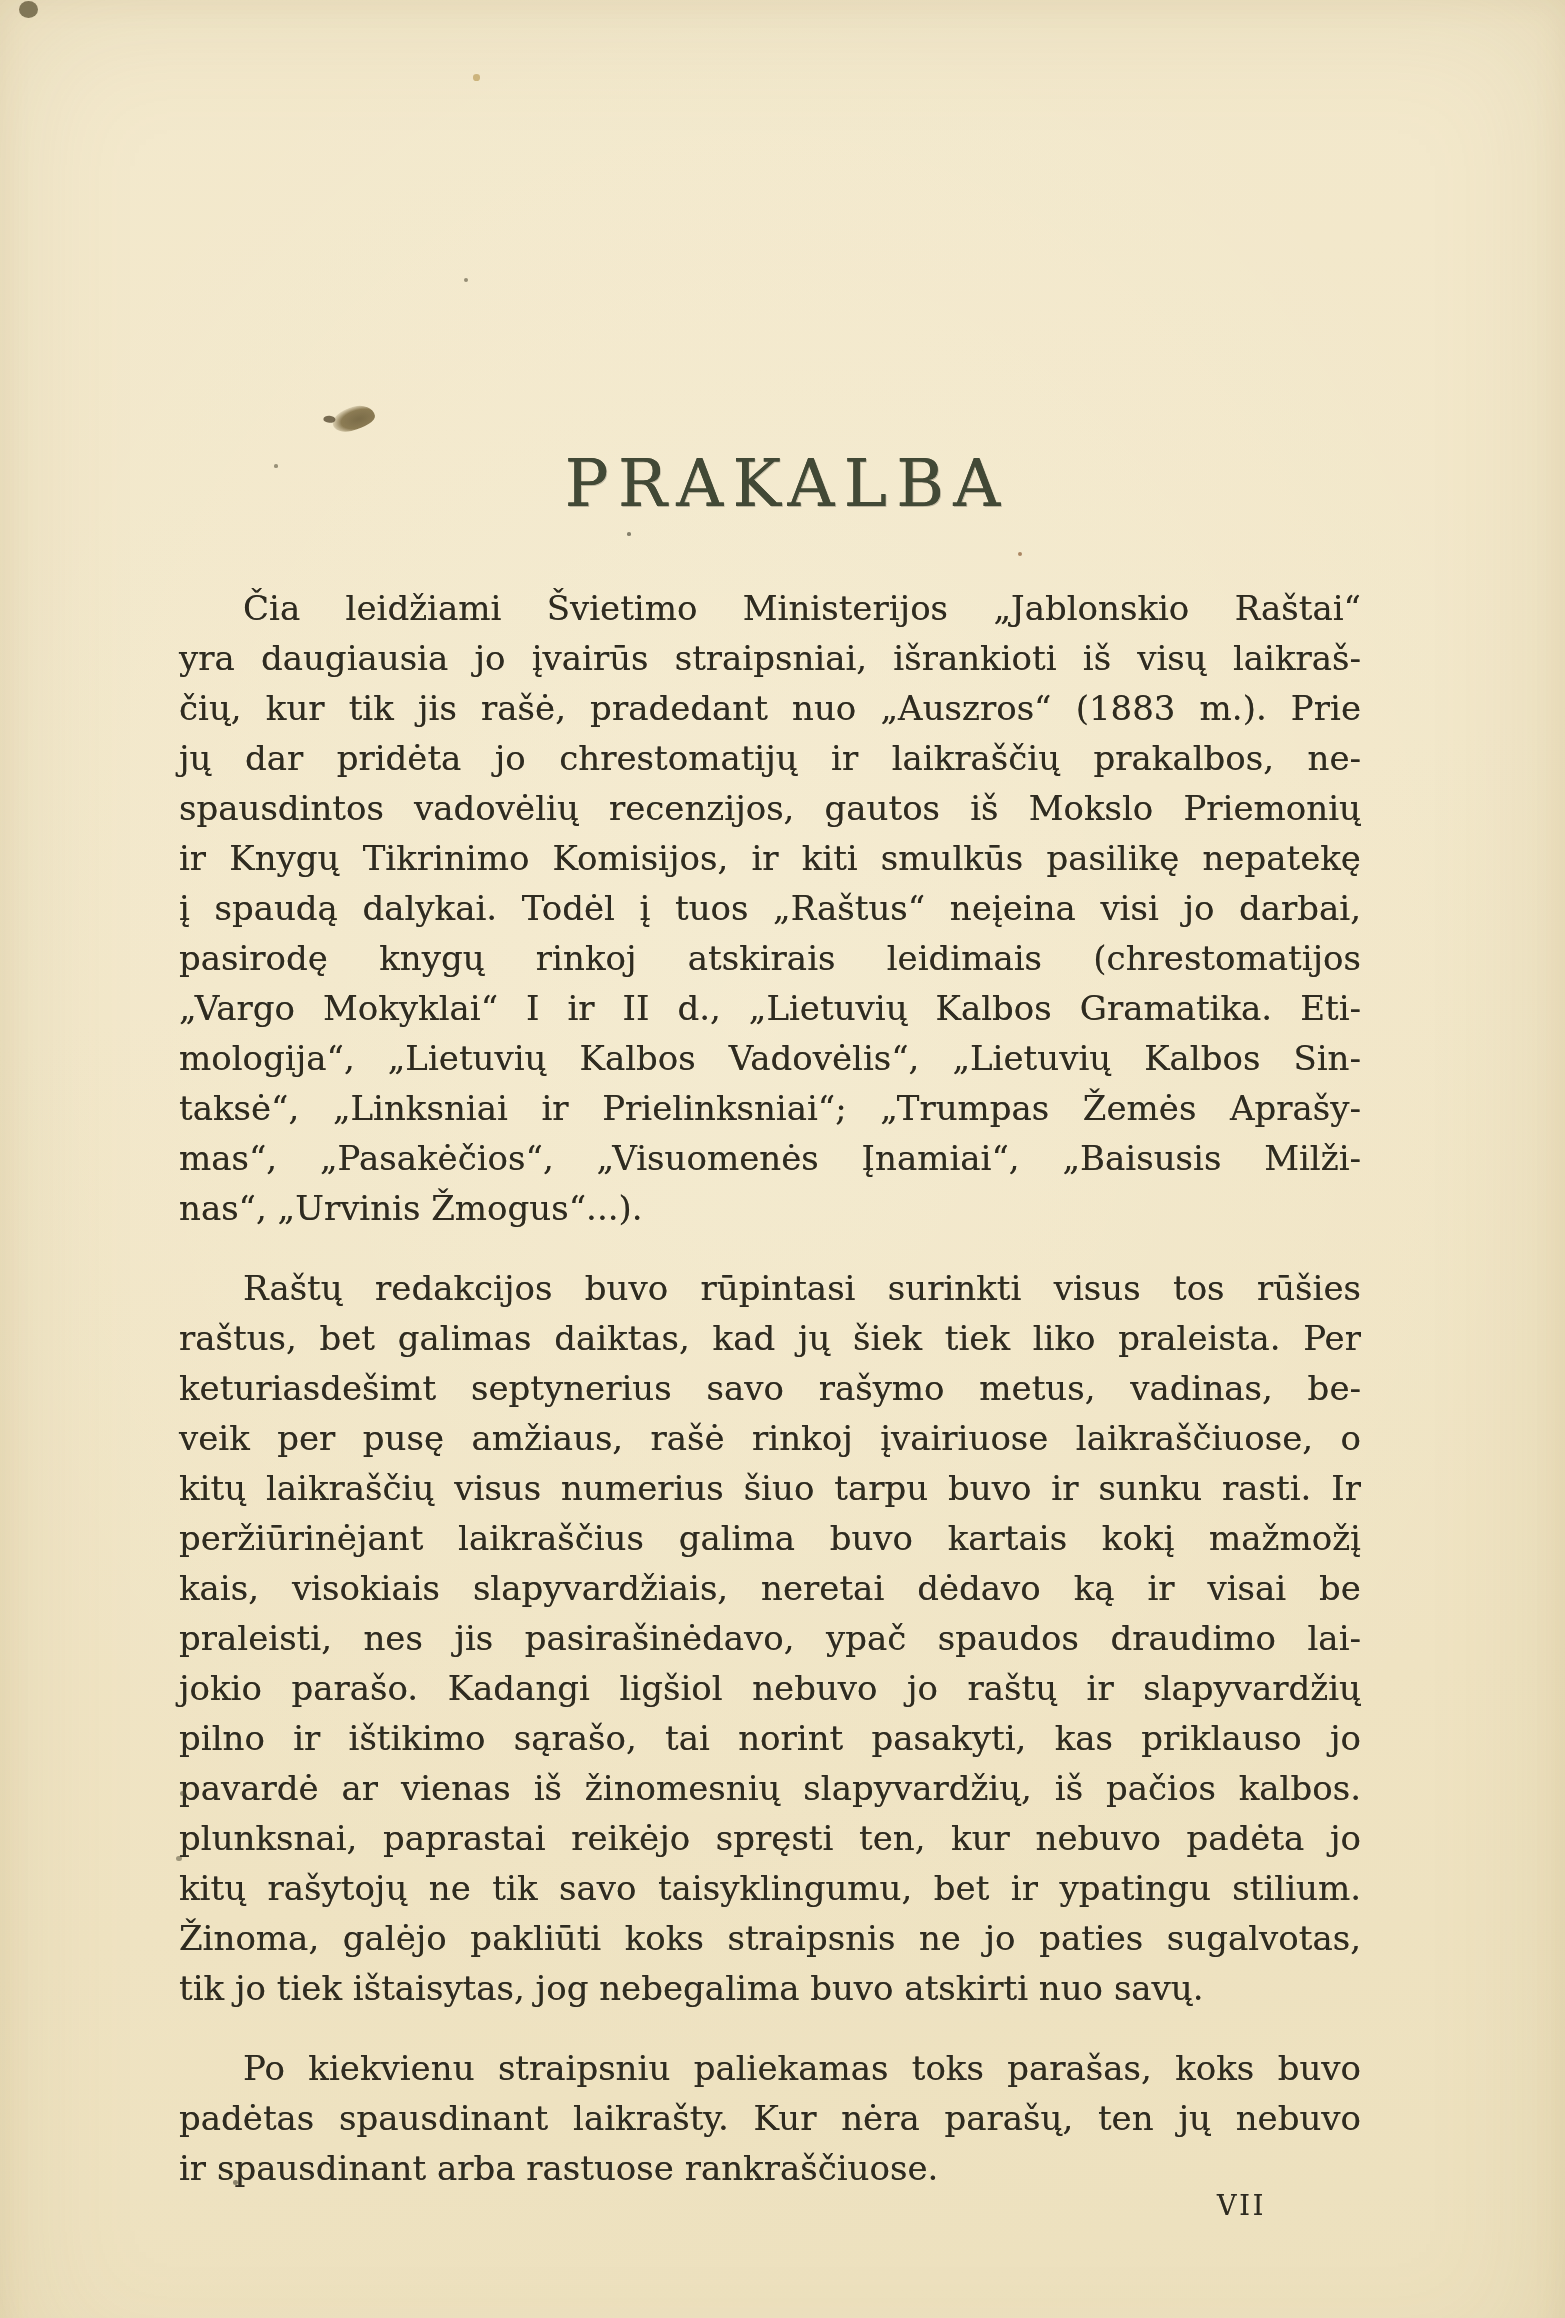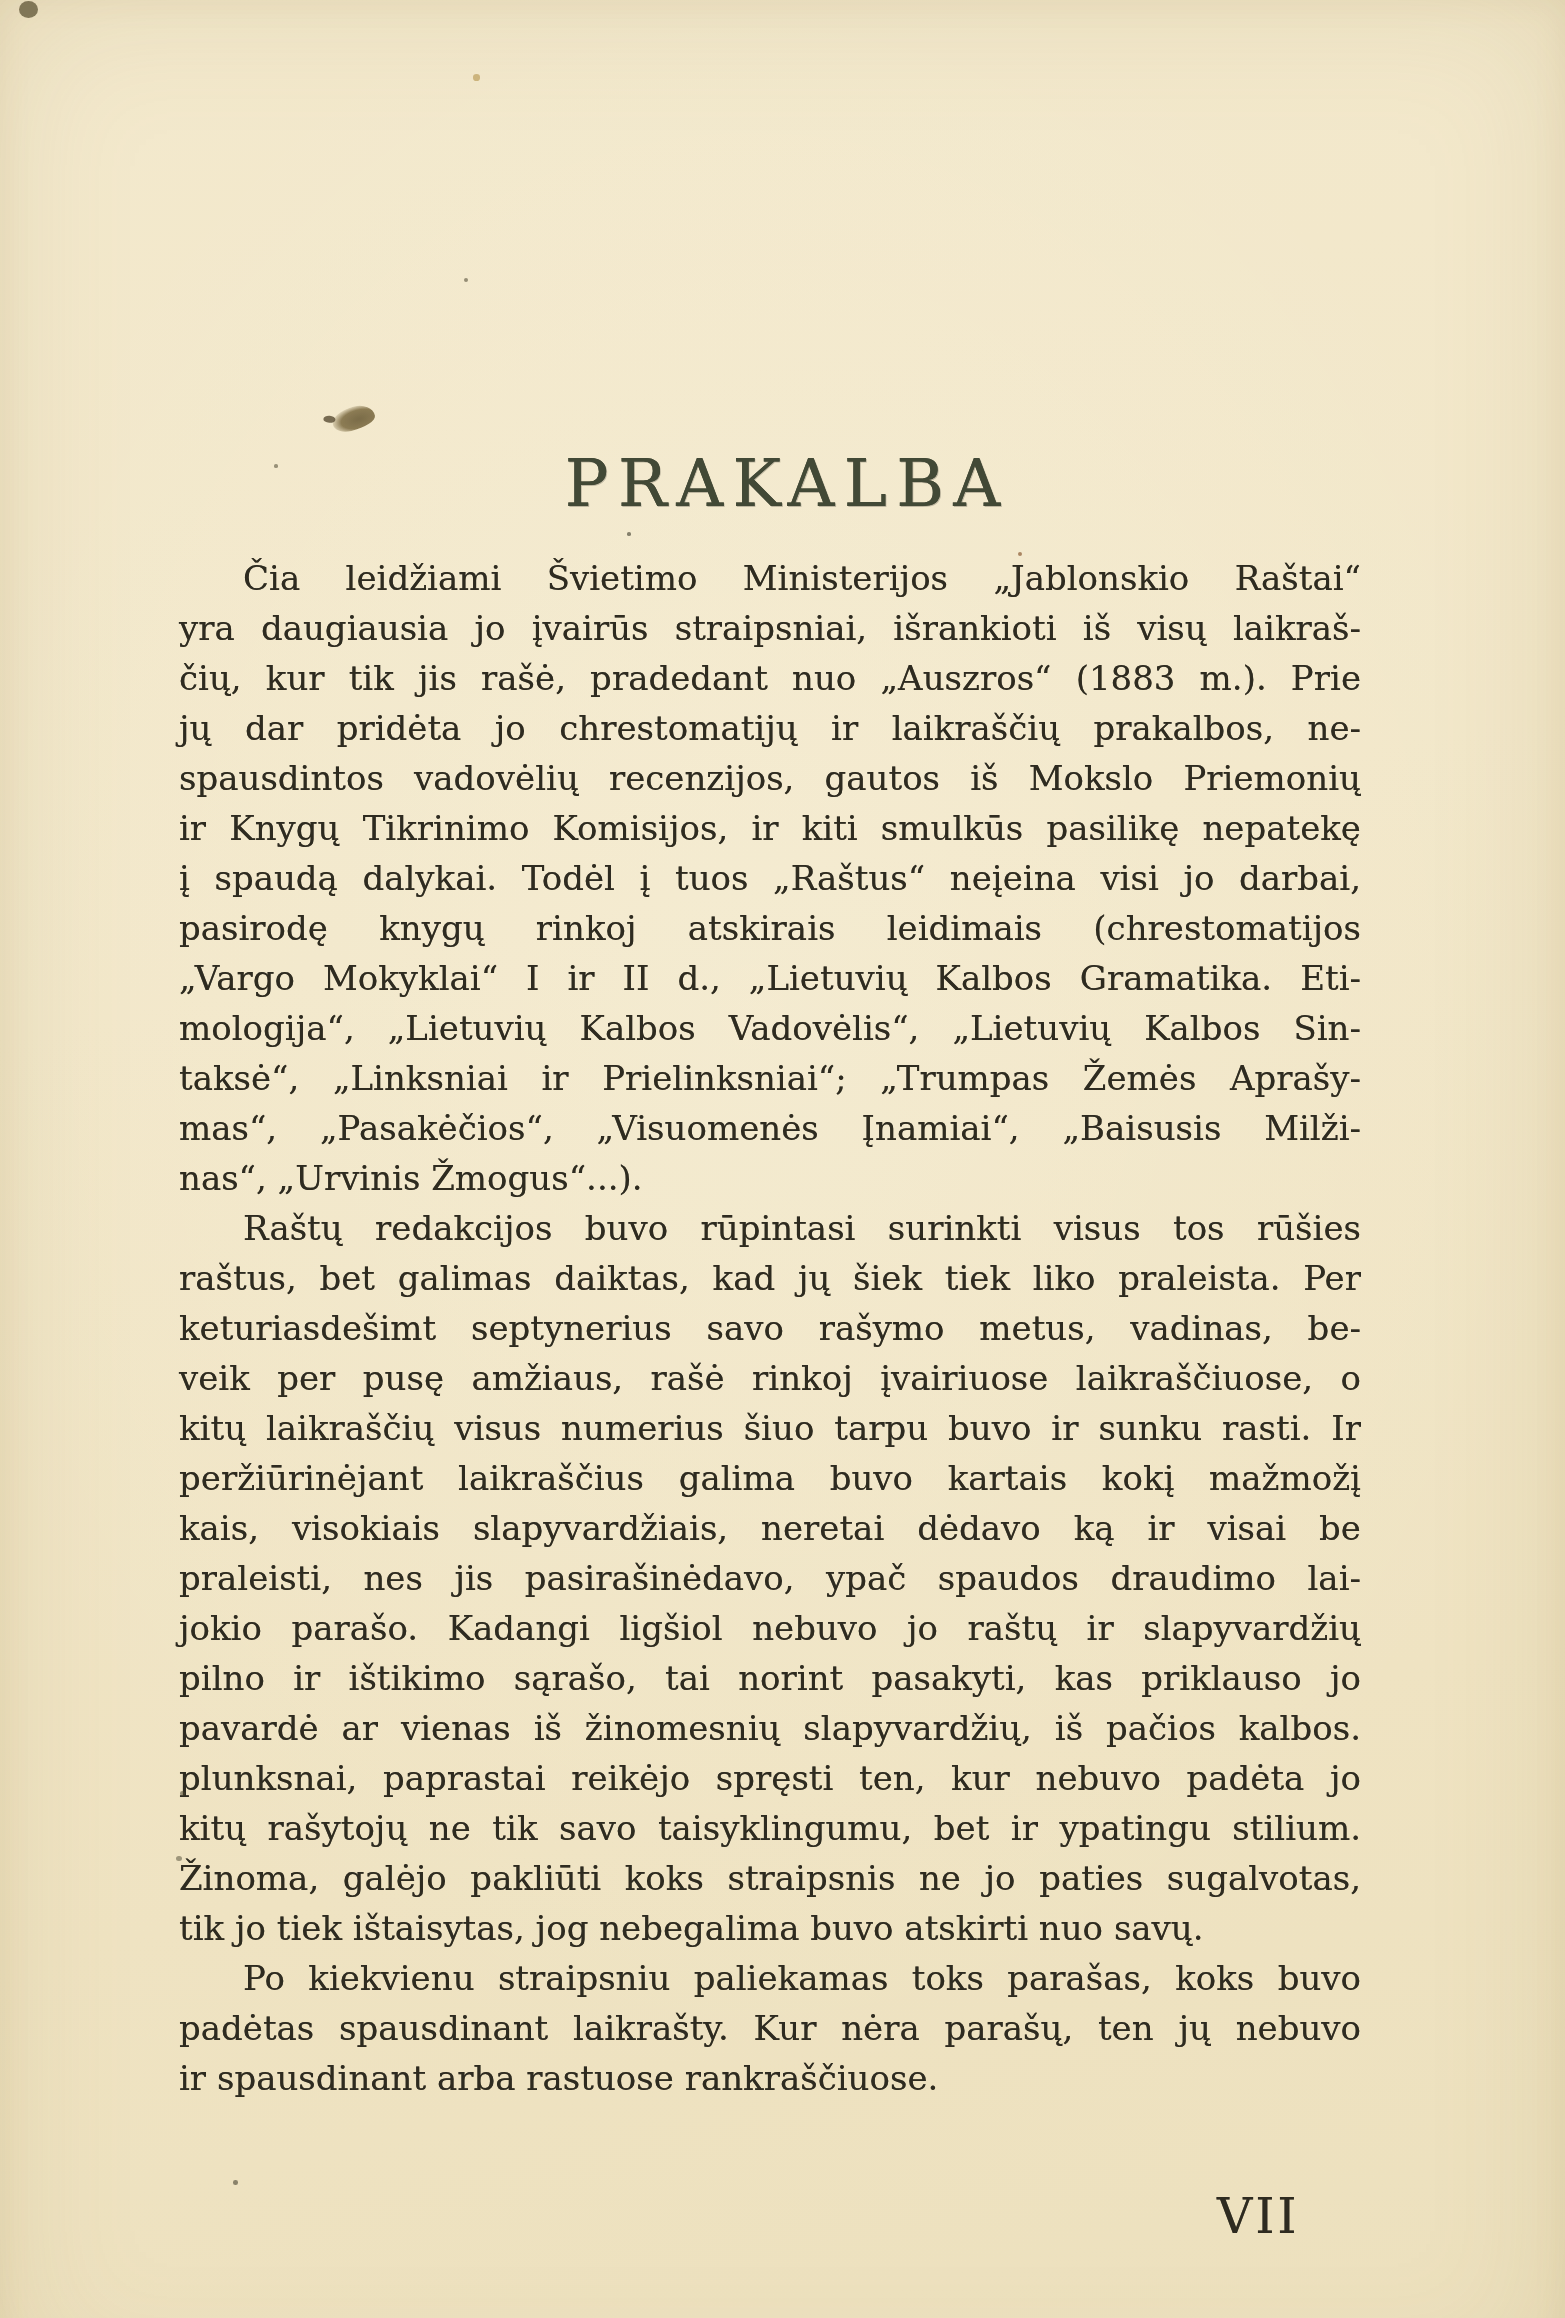--- a/index.html
+++ b/index.html
@@ -41,26 +41,26 @@
     font-size:34px;
     line-height:50px;
     color:var(--ink);
     text-shadow:0 0 0.5px rgba(43,40,30,0.60);
   }
   .line{
     text-align:justify;
     text-align-last:justify;
     white-space:normal;
   }
-  .line.para-start{ text-indent:64px; }
+  .line.para-start{ text-indent:64px;margin-top:30px; }
   .line.para-end{ text-align-last:left; }
   .folio{
     position:absolute;
     left:1217px;top:2192px;
-    font-size:49px;
+    font-size:27px;
     line-height:1;
     letter-spacing:2.8px;
     color:var(--ink);
     text-shadow:0 0 0.5px rgba(43,40,30,0.6);
   }
   .smudge{
     position:absolute;
     left:332px;top:407px;width:43px;height:23px;
     background:radial-gradient(ellipse at 62% 58%, #6a5b36 0%, #7e6d44 48%, rgba(126,109,68,0) 78%);
     border-radius:58% 42% 62% 38% / 55% 60% 40% 45%;

